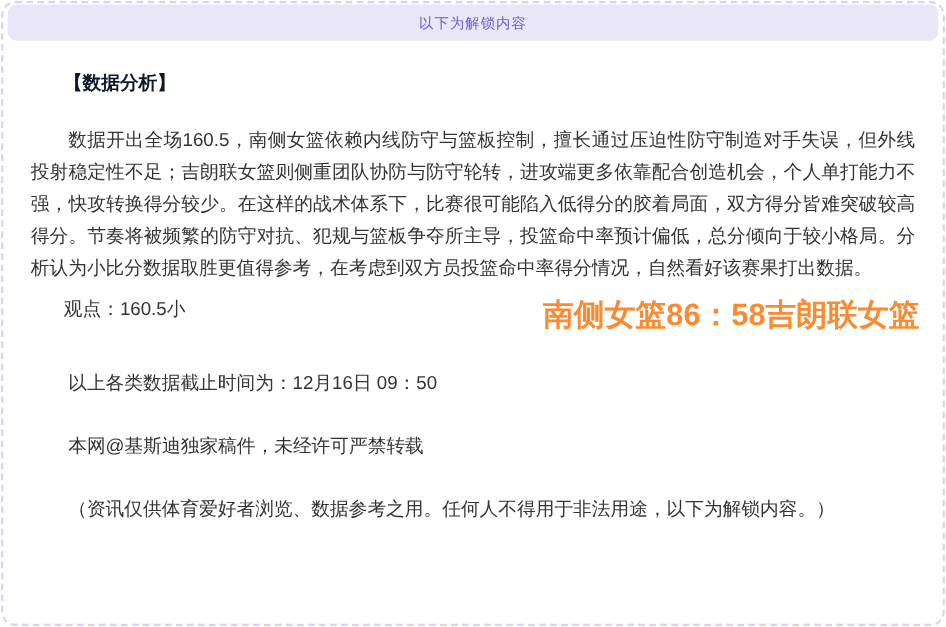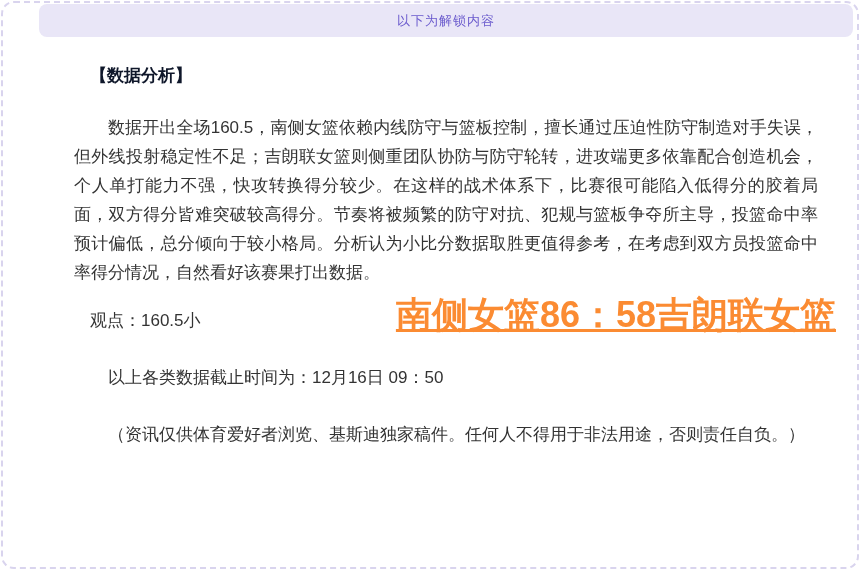--- a/index.html
+++ b/index.html
@@ -10,21 +10,20 @@
     height: 570px;
     font-family: "Liberation Sans", "DejaVu Sans", sans-serif;
   }
   .page {
     position: relative;
     width: 860px;
     height: 570px;
     box-sizing: border-box;
     background: #ffffff;
     overflow: hidden;
-    padding-left: 32px;
   }
   .frame {
     position: absolute;
     inset: 1px;
     border: 2px dashed #d9d4ee;
     border-radius: 13px;
     pointer-events: none;
   }
   .banner {
     margin: 4px 7px 0 7px;
@@ -45,47 +44,46 @@
   }
   .section-title {
     font-weight: bold;
     font-size: 17px;
     color: #0f172a;
     margin: 28px 0 0 0;
     text-indent: 2em;
     line-height: 22px;
   }
   .content p {
-    margin: 28px 18px;
+    margin: 28px 4px;
     line-height: 29px;
     text-indent: 2em;
     text-align: justify;
   }
   .content p.analysis {
     margin-top: 26px;
     margin-bottom: 0;
   }
   .viewpoint-row {
     display: flex;
     justify-content: space-between;
-    align-items: flex-end;
+    align-items: flex-start;
     margin: 8px 0 4px 0;
   }
   .viewpoint-label {
     padding-left: 2em;
     line-height: 29px;
     white-space: nowrap;
   }
   .prediction-score {
     color: #fb8b32;
     font-weight: bold;
-    font-size: 36px;
+    font-size: 28px;
     line-height: 40px;
     white-space: nowrap;
-    text-decoration: underline;
   }
 </style>
 </head>
 <body>
 
 <div class="page">
   <div class="frame"></div>
 
   <div class="banner">
     <span>以下为解锁内容</span>
@@ -97,17 +95,18 @@
 
     <p class="analysis">数据开出全场160.5，南侧女篮依赖内线防守与篮板控制，擅长通过压迫性防守制造对手失误，但外线投射稳定性不足；吉朗联女篮则侧重团队协防与防守轮转，进攻端更多依靠配合创造机会，个人单打能力不强，快攻转换得分较少。在这样的战术体系下，比赛很可能陷入低得分的胶着局面，双方得分皆难突破较高得分。节奏将被频繁的防守对抗、犯规与篮板争夺所主导，投篮命中率预计偏低，总分倾向于较小格局。分析认为小比分数据取胜更值得参考，在考虑到双方员投篮命中率得分情况，自然看好该赛果打出数据。</p>
 
     <div class="viewpoint-row">
       <span class="viewpoint-label">观点：160.5小</span>
       <span class="prediction-score">南侧女篮86：58吉朗联女篮</span>
     </div>
 
     <p>以上各类数据截止时间为：12月16日 09：50</p>
 
+    <p>本网@基斯迪独家稿件，未经许可严禁转载</p>
 
-    <p>（资讯仅供体育爱好者浏览、基斯迪独家稿件。任何人不得用于非法用途，否则责任自负。）</p>
+    <p>（资讯仅供体育爱好者浏览、数据参考之用。任何人不得用于非法用途，以下为解锁内容。）</p>
 
   </div>
 </div>
 
 </body></html>

